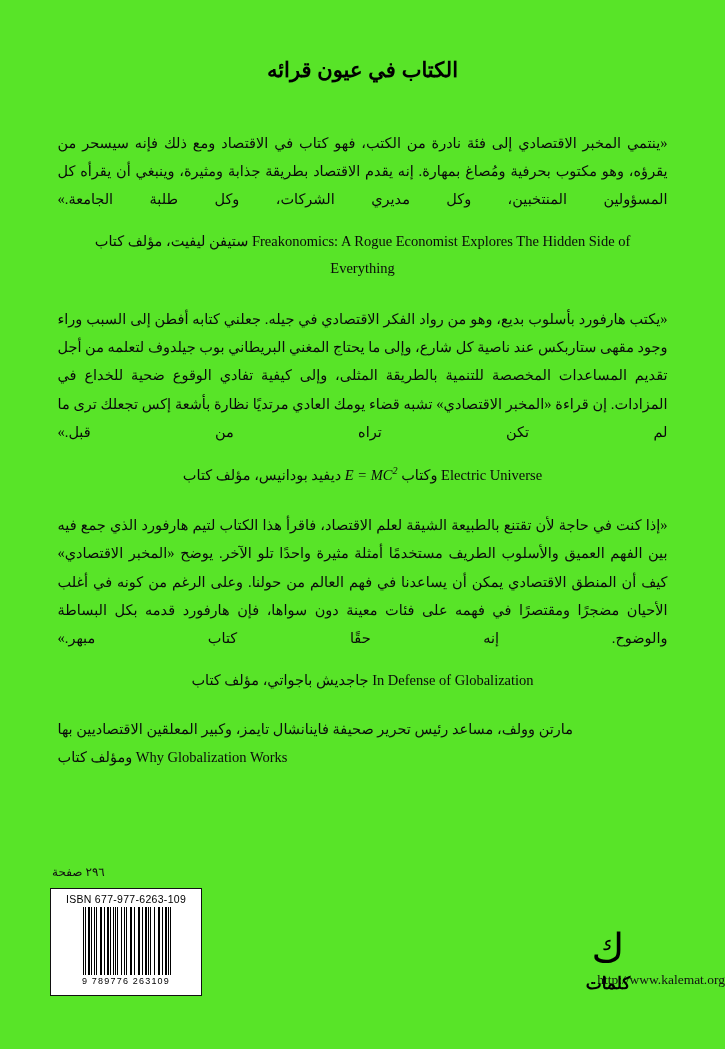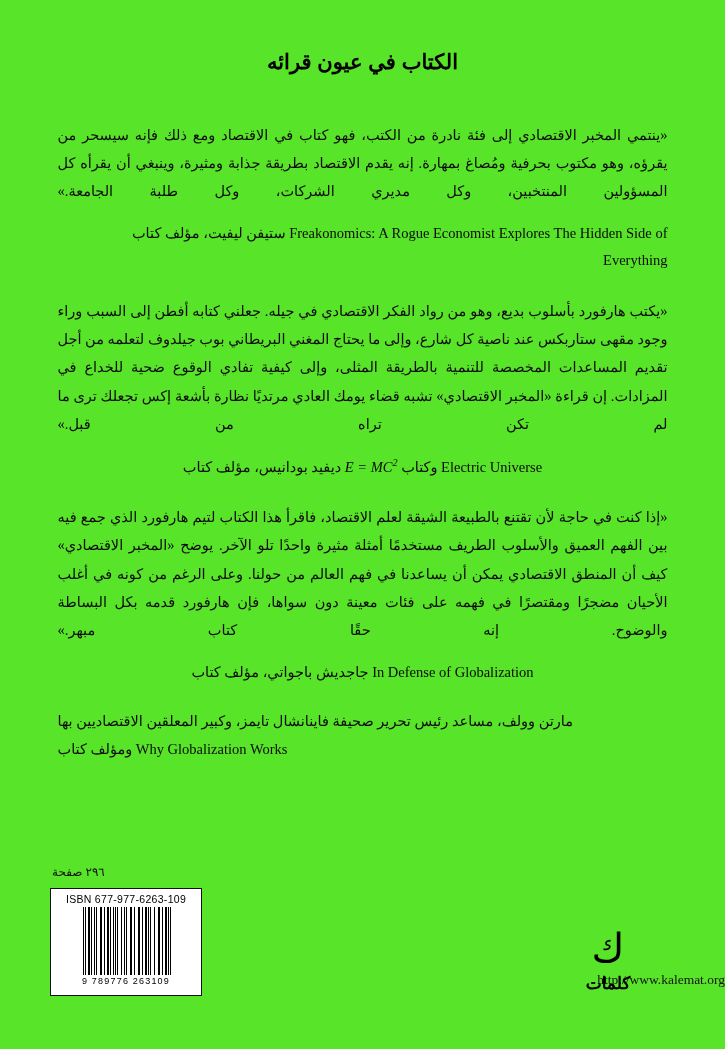--- a/index.html
+++ b/index.html
@@ -11,21 +11,21 @@
     height: 1049px;
     background: #58e428;
     font-family: "Liberation Serif", serif;
     color: #111;
     overflow: hidden;
     position: relative;
   }
   .page {
     position: absolute;
     inset: 0;
-    padding: 8px;
+    padding: 16px;
   }
   .title {
     text-align: center;
     font-family: "Liberation Sans", sans-serif;
     font-weight: bold;
     font-size: 21px;
     letter-spacing: 0px;
     margin-top: 42px;
     margin-bottom: 0;
     color: #000;
@@ -56,21 +56,21 @@
     direction: rtl;
     margin-top: 6px;
     color: #0a0a0a;
   }
   .blurb .attrib .ar {
     direction: rtl;
     unicode-bidi: isolate;
   }
   .attrib-row {
     display: block;
-    text-align: right;
+    text-align: center;
   }
   .attrib-row.rtl-line {
     text-align: left;
     direction: rtl;
   }
   .attrib-center {
     text-align: center;
   }
   .latin {
     font-family: "Liberation Serif", serif;

